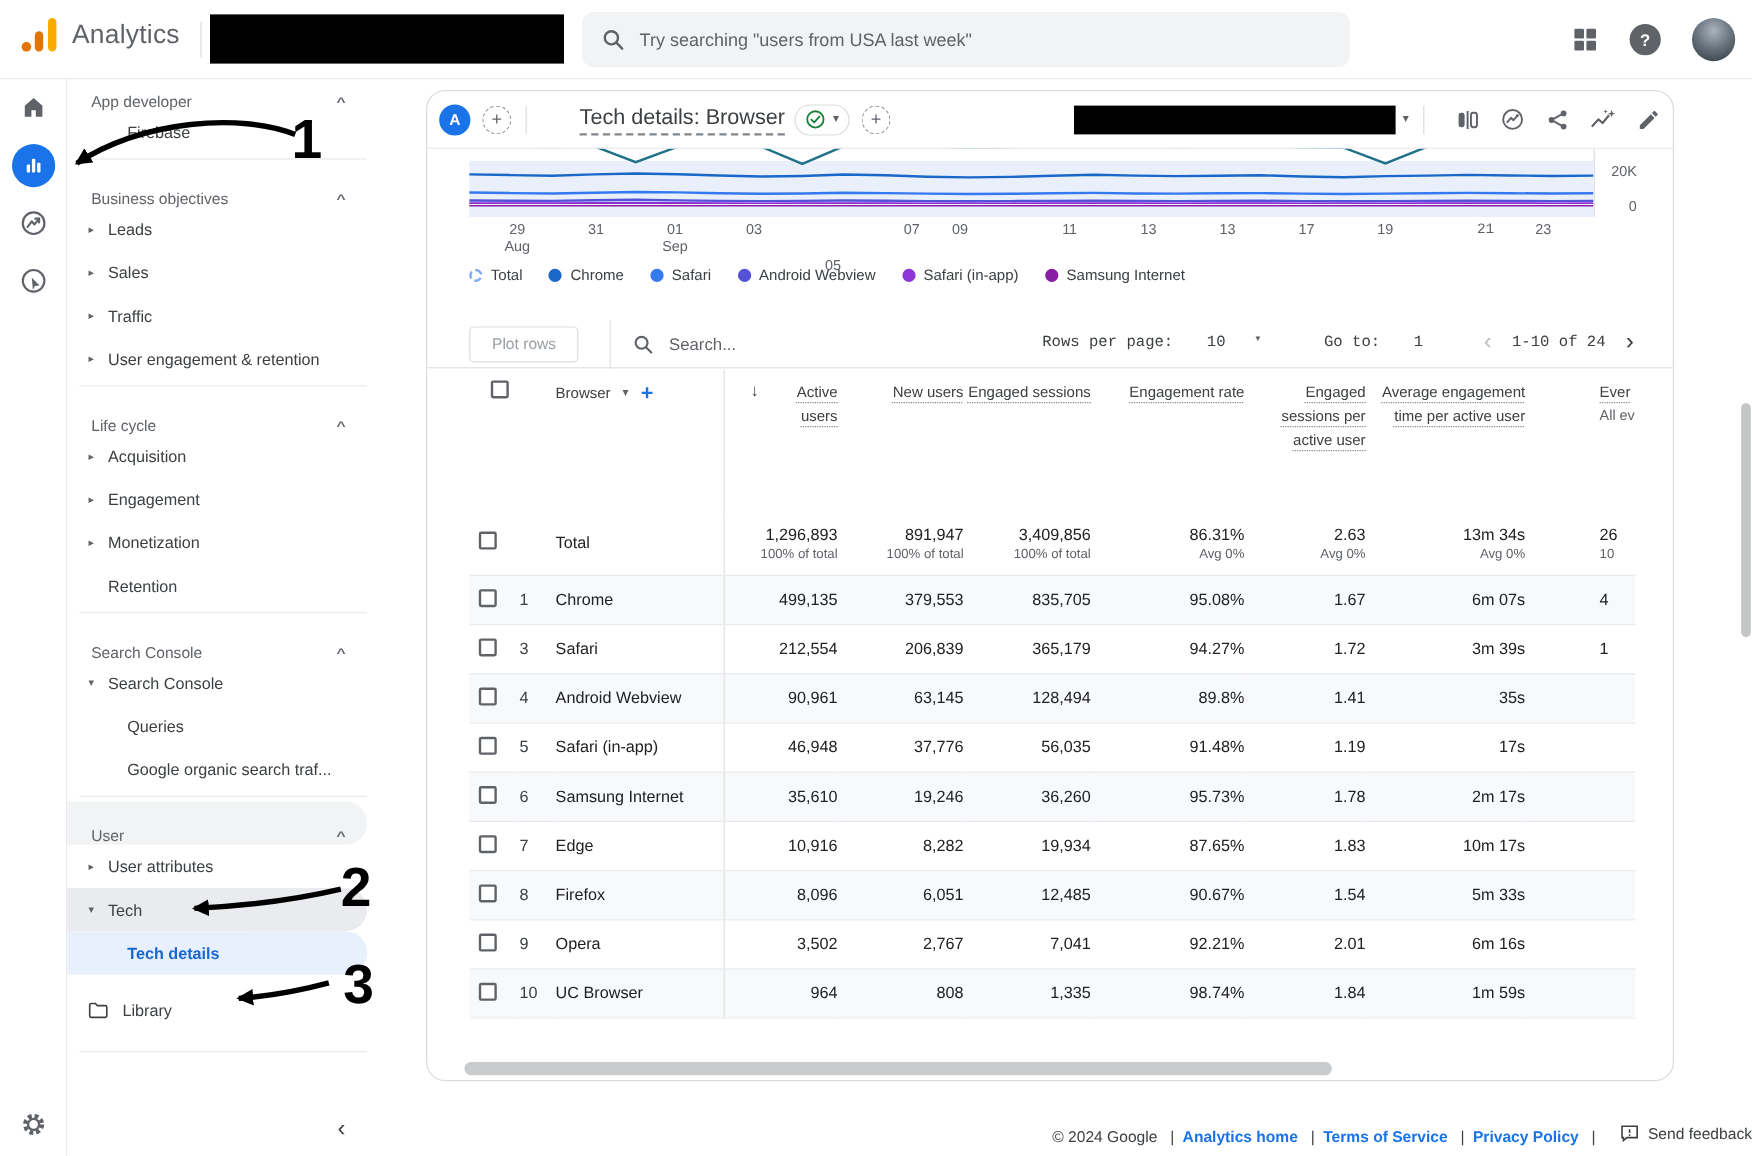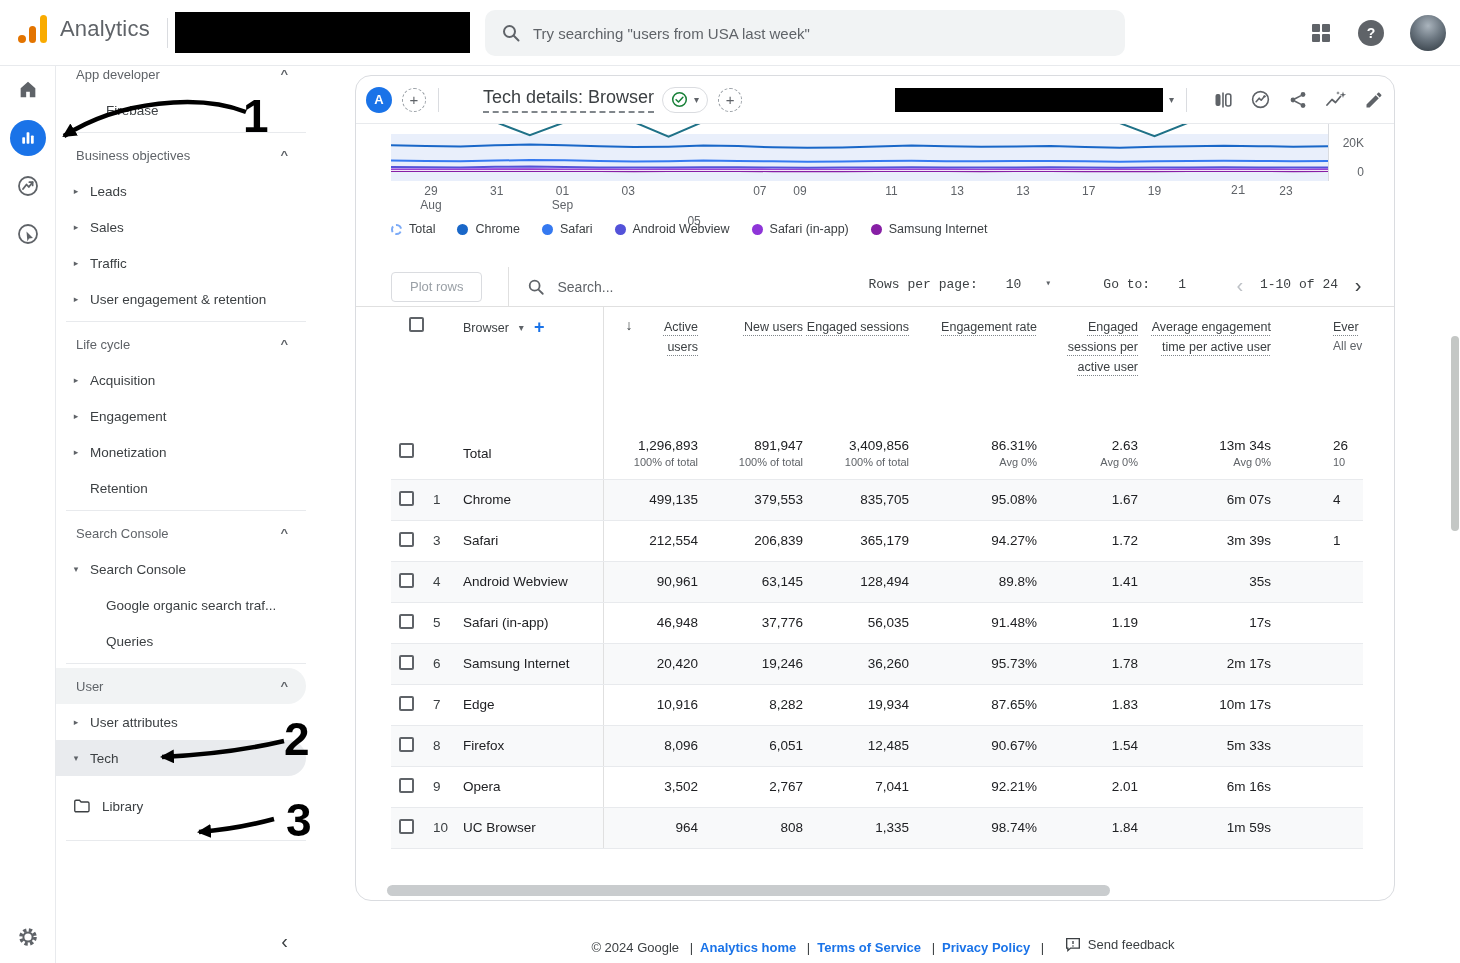--- a/index.html
+++ b/index.html
@@ -25,21 +25,21 @@
   
   .rail { position:absolute; left:0; top:66px; bottom:0; width:56px; background:#fff;
     border-right:1px solid #e8eaed; z-index:5; }
   .rail-item { width:56px; height:48px; display:flex; align-items:center; justify-content:center; }
   .rail-active { width:36px; height:36px; background:#1a73e8; border-radius:50%;
     display:flex; align-items:center; justify-content:center; }
   .rail-gear { position:absolute; bottom:14px; left:0; width:56px; display:flex; justify-content:center; }
 
   
   .sidebar { position:absolute; left:56px; top:66px; bottom:0; width:250px; background:#fff; overflow:hidden; }
-  .sb-header { height:36px; display:flex; align-items:center; padding-left:20px; padding-right:18px;
+  .sb-header { height:36px; display:flex; align-items:flex-end; padding-left:20px; padding-right:18px;
     color:#5f6368; font-size:13px; }
   .sb-header.clip { margin-top:-10px; }
   .sb-header .sp { flex:1; }
   .chev-up { color:#5f6368; font-size:13px; font-weight:bold; transform:scaleY(.8); }
   .sb-item { height:36px; display:flex; align-items:center; font-size:13.5px; color:#3c4043; position:relative; }
   .sb-arrow { position:absolute; left:14px; width:12px; text-align:center; color:#5f6368; font-size:9px; }
   .sb-label { margin-left:34px; white-space:nowrap; }
   .sb-item.ind2 .sb-label { margin-left:50px; }
   .sb-item.bg-gray { background:#e9ebee; border-radius:0 24px 24px 0; }
   .sb-header.hdr-bg { background:#f1f3f4; border-radius:0 24px 24px 0; }
@@ -124,21 +124,21 @@
   tr.shaded { background:#f8f9fa; }
   td.c-num { color:#3c4043; }
   td.c-dim .bname { color:#202124; }
   td.c-ec, th.c-ec { text-align:left; padding-left:62px; }
   th.c-ec { white-space:nowrap; }
 
   .hscroll-thumb { position:absolute; left:31px; top:809px; width:723px; height:11px;
     background:#c9ccce; border-radius:6px; }
 
   
-  .footer { position:absolute; left:0; right:0; bottom:8px; text-align:center; font-size:13px; color:#3c4043; }
+  .footer { position:absolute; left:0; right:0; bottom:8px; text-align:right; font-size:13px; color:#3c4043; }
   .footer a { color:#1a73e8; text-decoration:none; font-weight:bold; }
   .footer .sep { margin:0 7px; color:#3c4043; }
   .fb-wrap { display:inline-flex; align-items:center; gap:7px; margin-left:10px; }
 
   .page-vscroll { position:absolute; right:1px; top:270px; width:8px; height:195px;
     background:#c4c7c5; border-radius:4px; }
 
   
   .anno { position:absolute; inset:0; z-index:60; pointer-events:none; }
   .anno-digit { position:absolute; font-size:46px; font-weight:800; color:#000; line-height:1; }
@@ -269,38 +269,41 @@
       <div class="sb-header">
         <span>Search Console</span>
         <span class="sp"></span>
         <span class="chev-up">^</span>
       </div>
       <div class="sb-item">
         <span class="sb-arrow">▾</span>
         <span class="sb-label">Search Console</span>
       </div>
       <div class="sb-item ind2">
+        <span class="sb-label">Queries</span>
+      </div>
+      <div class="sb-item ind2">
         <span class="sb-label">Google organic search traf...</span>
-      </div>
-      <div class="sb-item ind2">
-        <span class="sb-label">Queries</span>
       </div>
       <div class="sb-divider"></div>
       <div class="sb-header hdr-bg">
         <span>User</span>
         <span class="sp"></span>
         <span class="chev-up">^</span>
       </div>
       <div class="sb-item">
         <span class="sb-arrow">▸</span>
         <span class="sb-label">User attributes</span>
       </div>
       <div class="sb-item bg-gray">
         <span class="sb-arrow">▾</span>
         <span class="sb-label">Tech</span>
+      </div>
+      <div class="sb-item ind2 bg-blue">
+        <span class="sb-label">Tech details</span>
       </div>
     </div>
   <div class="sb-item sb-library" style="position:relative;">
     <svg class="folder" width="19" height="18" viewBox="0 0 24 24">
       <path d="M3 6 c0-1 .7-1.7 1.7-1.7 h4.6 l2.2 2.4 h8.8 c1 0 1.7.7 1.7 1.7 v9.6 c0 1-.7 1.7-1.7 1.7 H4.7 c-1 0-1.7-.7-1.7-1.7 Z" fill="none" stroke="#3c4043" stroke-width="1.8"></path>
     </svg>
     <span class="sb-label" style="margin-left:46px;">Library</span>
   </div>
   <div class="sb-divider" style="margin-top:16px;"></div>
   <div class="sb-collapse">‹</div>
@@ -595,21 +598,21 @@
               <td class="metric">56,035</td>
               <td class="metric">91.48%</td>
               <td class="metric">1.19</td>
               <td class="metric">17s</td>
               <td class="metric c-ec"></td>
             </tr>
             <tr class="data-row shaded">
               <td class="c-chk"><span class="cb"></span></td>
               <td class="c-num">6</td>
               <td class="c-dim"><span class="bname">Samsung Internet</span></td>
-              <td class="metric">20,420</td>
+              <td class="metric">35,610</td>
               <td class="metric">19,246</td>
               <td class="metric">36,260</td>
               <td class="metric">95.73%</td>
               <td class="metric">1.78</td>
               <td class="metric">2m 17s</td>
               <td class="metric c-ec"></td>
             </tr>
             <tr class="data-row">
               <td class="c-chk"><span class="cb"></span></td>
               <td class="c-num">7</td>

